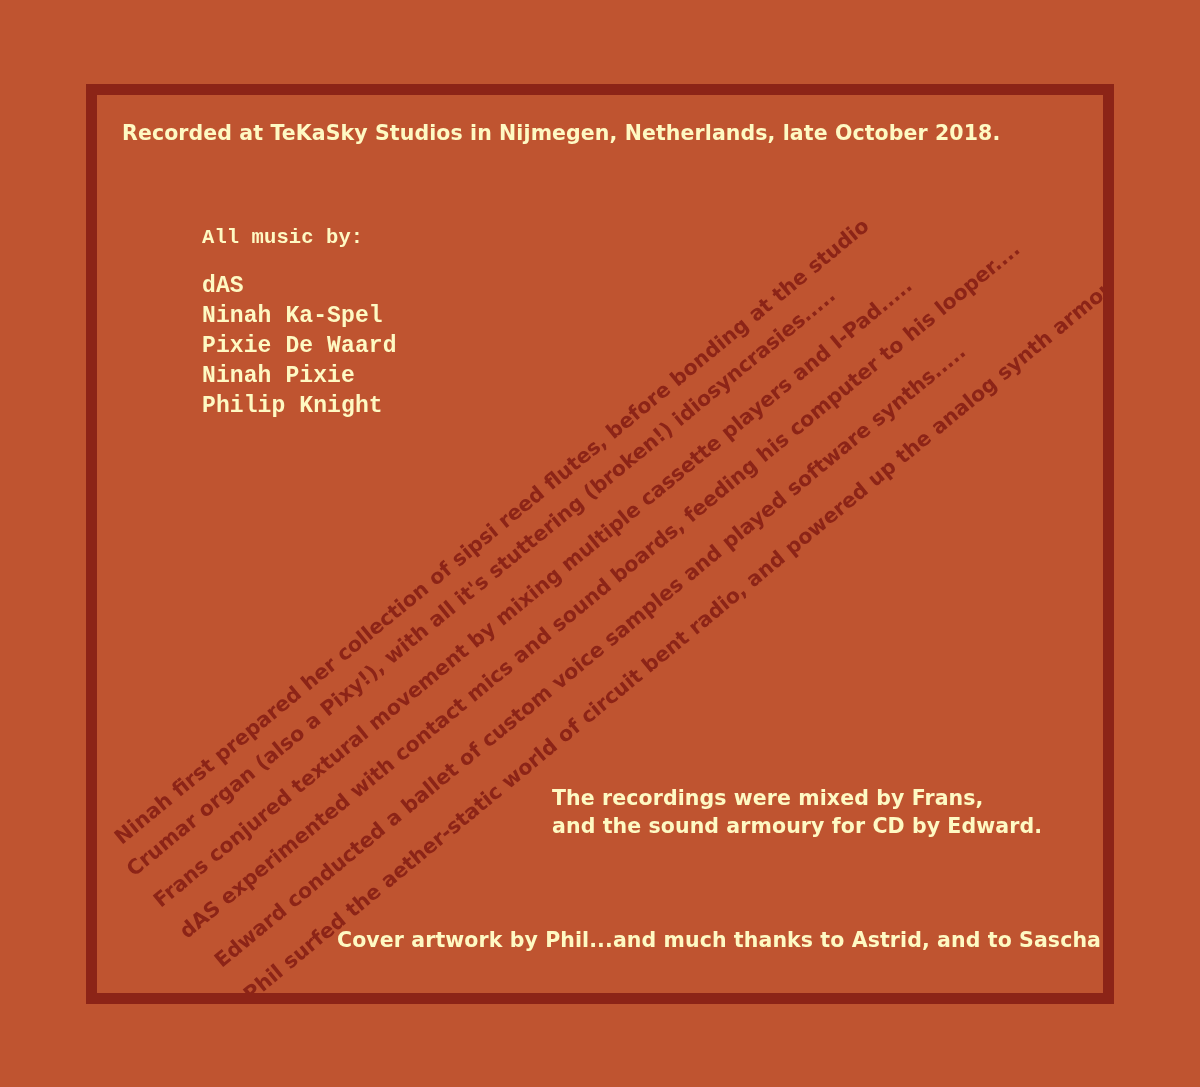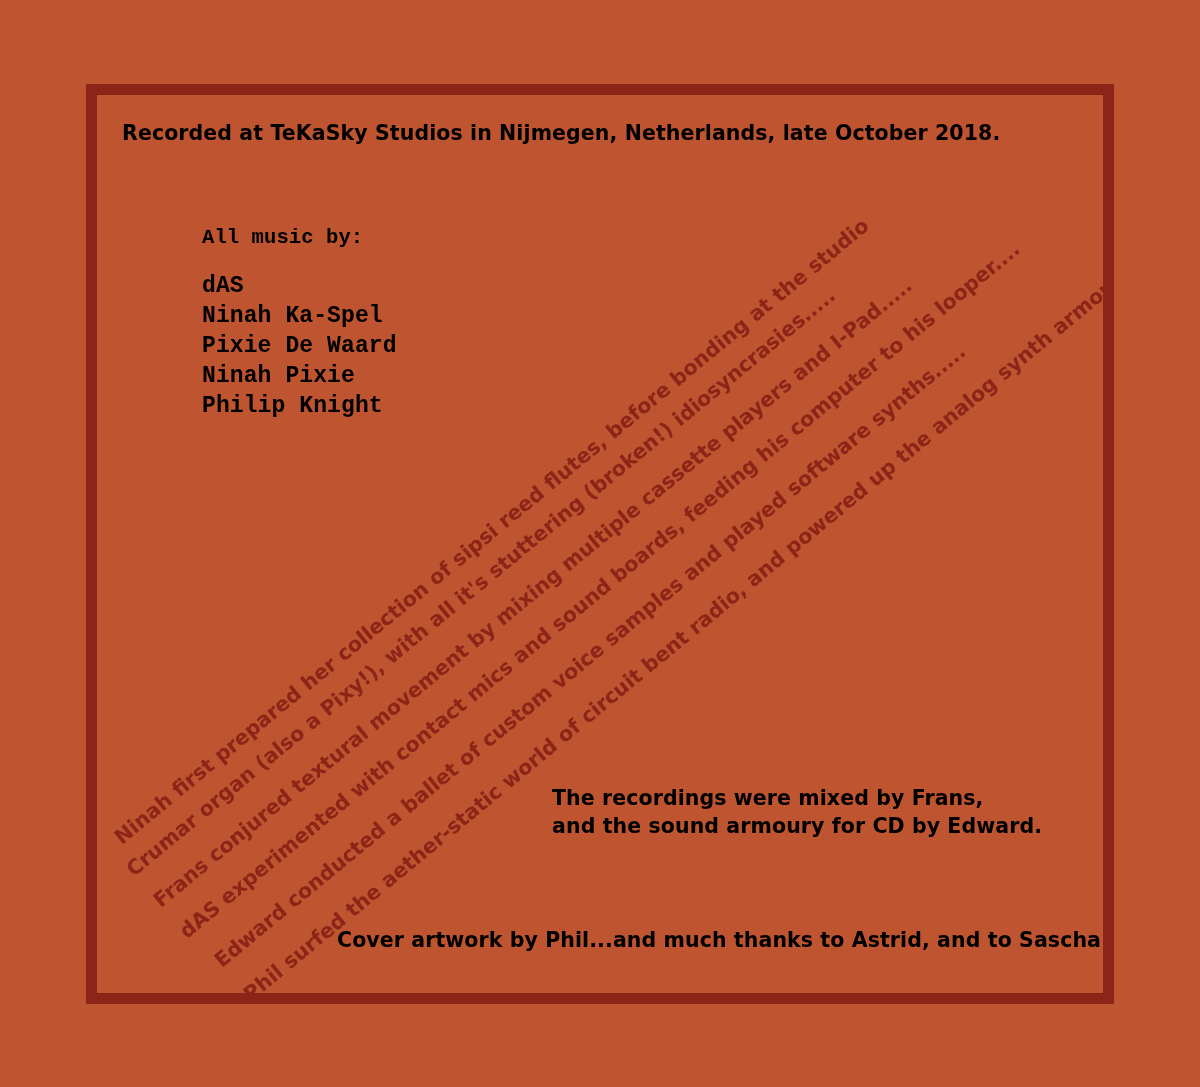--- a/index.html
+++ b/index.html
@@ -33,21 +33,21 @@
     overflow: hidden;
   }
   .inner {
     position: absolute;
     left: 0;
     top: 0;
     right: 0;
     bottom: 0;
   }
   .txt {
-    color: #000000;
+    color: #fef9c3;
     font-weight: bold;
     letter-spacing: 0.1px;
   }
   .recorded-line {
     position: absolute;
     left: 25px;
     top: 26px;
     font-size: 20.5px;
     white-space: nowrap;
   }

